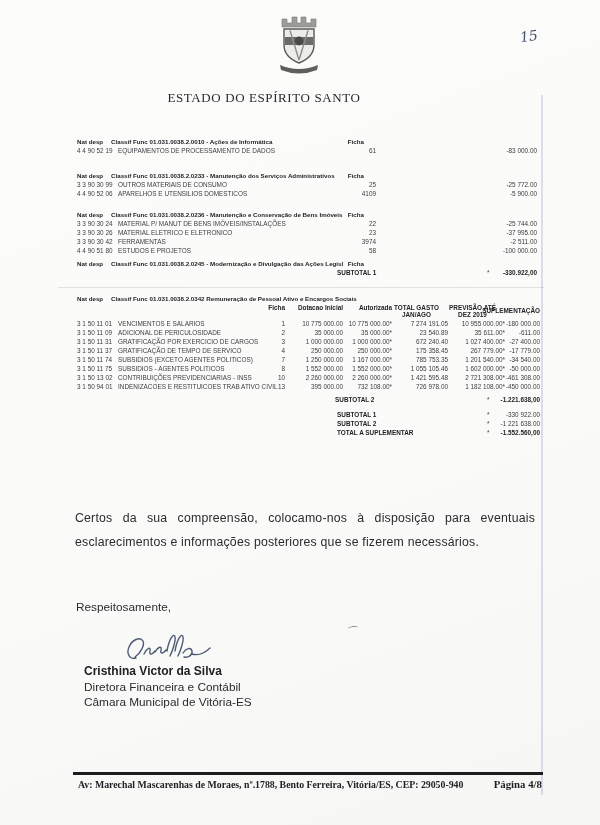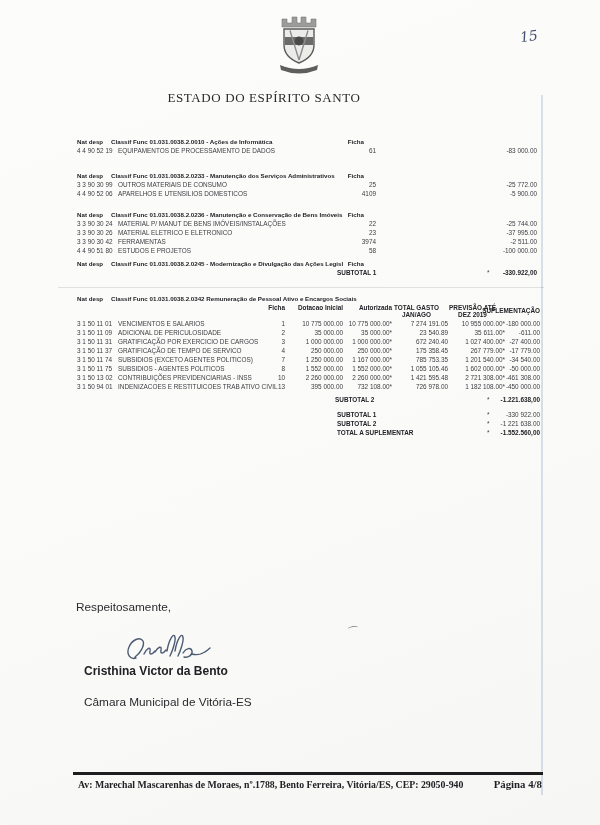--- a/index.html
+++ b/index.html
@@ -229,37 +229,39 @@
     <span class="cell smb" style="left:260px;">SUBTOTAL 2</span>
     <span class="cell" style="left:410px;">*</span>
     <span class="cell rt" style="left:393px;width:70px;">-1 221 638.00</span>
   </div>
   <div class="abs sm" style="left:77px;top:429px;width:463px;">
     <span class="cell smb" style="left:260px;">TOTAL A SUPLEMENTAR</span>
     <span class="cell" style="left:410px;">*</span>
     <span class="cell rt smb" style="left:393px;width:70px;">-1.552.560,00</span>
   </div>
 
+  <div class="abs" style="left:75px;top:506px;width:460px;font-size:12.3px;line-height:24px;text-align:justify;letter-spacing:0.2px;color:#2b2b30;">Certos da sua compreensão, colocamo-nos à disposição para eventuais esclarecimentos e informações posteriores que se fizerem necessários.</div>
 
   <div class="abs" style="left:76px;top:600px;font-size:11.8px;color:#2b2b30;">Respeitosamente,</div>
 
   <div class="tiny-mark"></div>
 
   <div class="abs" style="left:122px;top:628px;">
     <svg width="92" height="42" viewBox="0 0 92 42">
       <path d="M14 30 C8 32 4 26 7 19 C10 12 18 8 21 13 C23 17 18 26 13 29
                M22 26 C25 20 29 18 28 23 C27 27 30 27 33 23
                M33 24 C36 19 40 17 39 22 C38 26 41 26 44 22
                M45 23 C47 11 52 4 53 9 C54 13 50 24 48 28
                M53 23 C55 11 60 4 61 9 C62 13 58 24 56 28
                M61 25 C64 20 69 19 70 23 C71 27 66 30 62 29
                M70 26 C76 28 83 25 88 20" fill="none" stroke="#4c5a74" stroke-width="1.4" stroke-linecap="round"></path>
     </svg>
   </div>
 
-  <div class="abs" style="left:84px;top:664px;font-size:12px;font-weight:bold;color:#222226;">Cristhina Victor da Bento</div>
+  <div class="abs" style="left:84px;top:664px;font-size:12px;font-weight:bold;color:#222226;">Cristhina Victor da Silva</div>
+  <div class="abs" style="left:84px;top:680px;font-size:11.8px;color:#2b2b30;">Diretora Financeira e Contábil</div>
   <div class="abs" style="left:84px;top:695px;font-size:11.8px;color:#2b2b30;">Câmara Municipal de Vitória-ES</div>
 
   <div class="footrule"></div>
   <div class="abs serif" style="left:78px;top:779px;font-size:9.8px;font-weight:bold;color:#222226;">Av: Marechal Mascarenhas de Moraes, nº.1788, Bento Ferreira, Vitória/ES, CEP: 29050-940</div>
   <div class="abs serif rt" style="left:470px;top:778px;width:72px;font-size:10.8px;font-weight:bold;color:#1f1f23;">Página 4/8</div>
 
 </div>
 
 </body></html>

